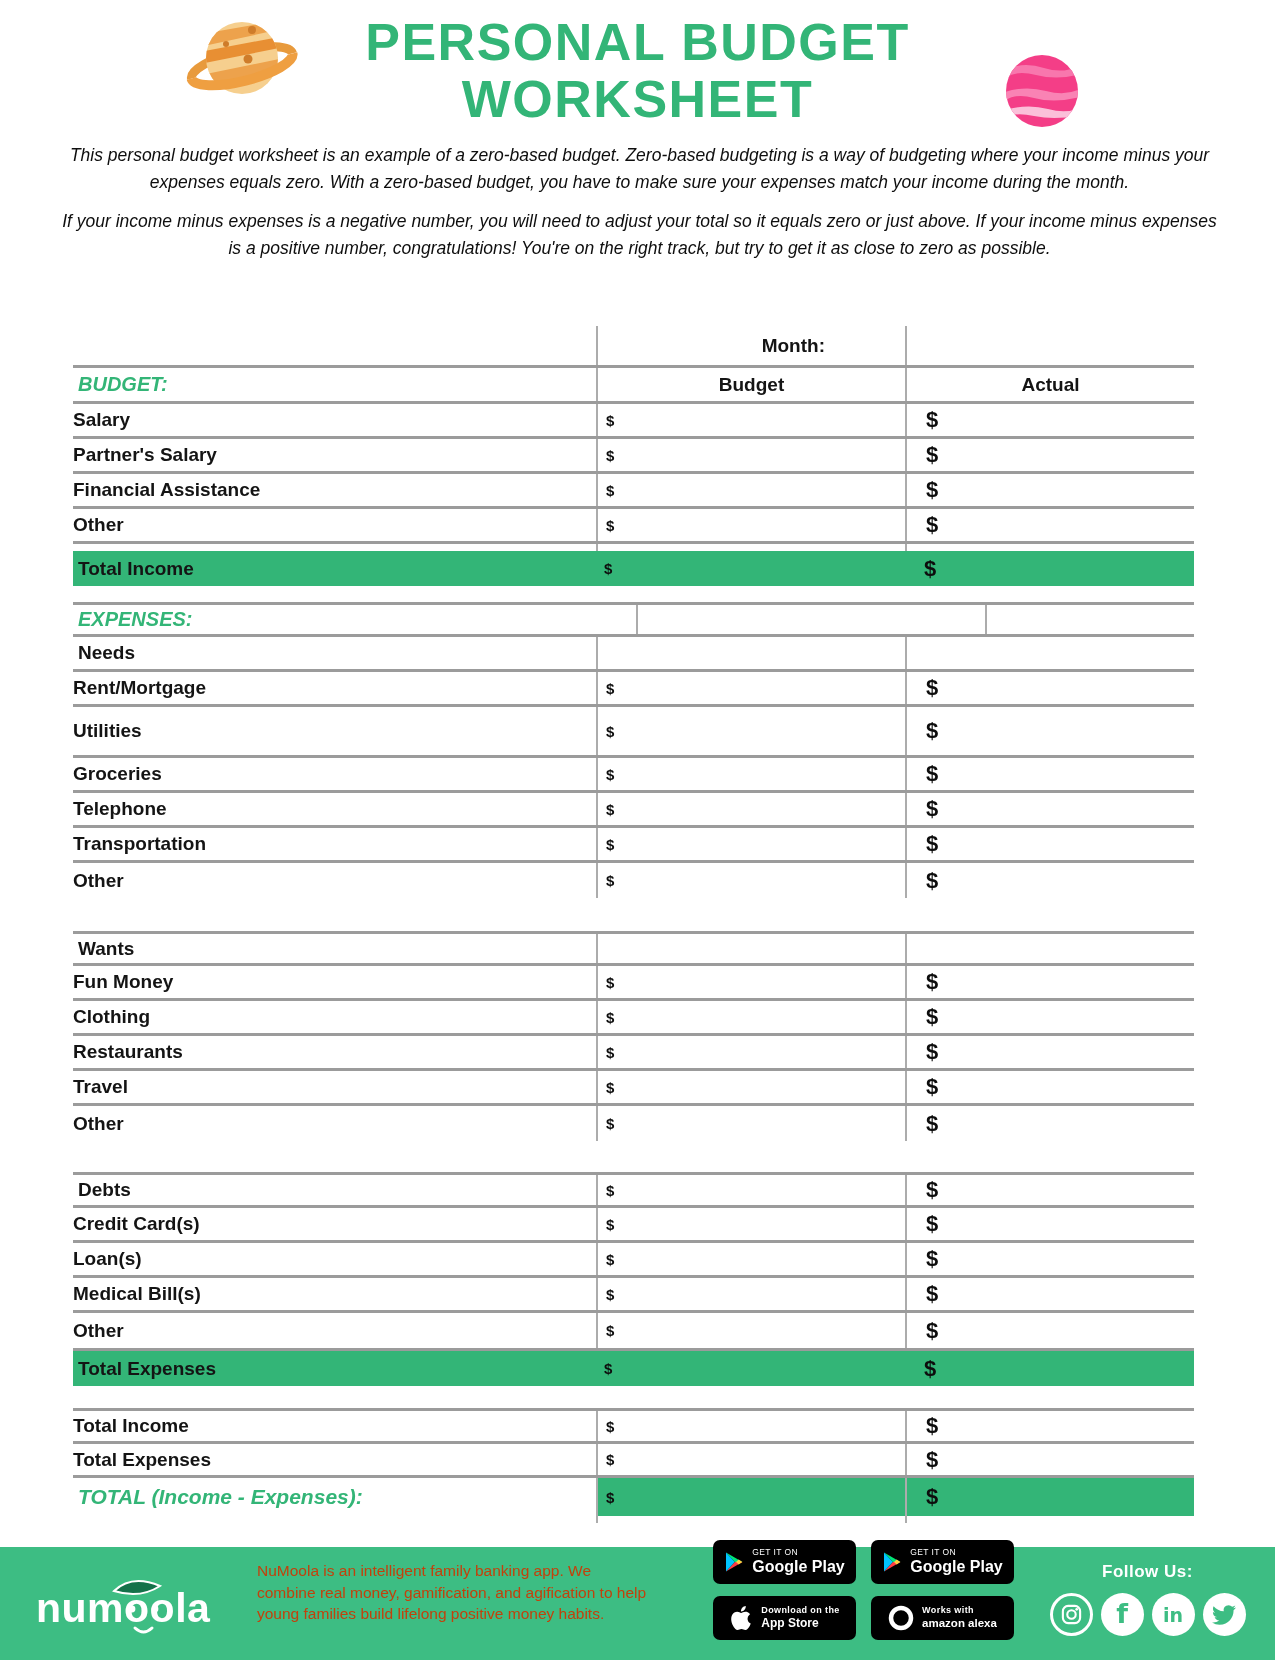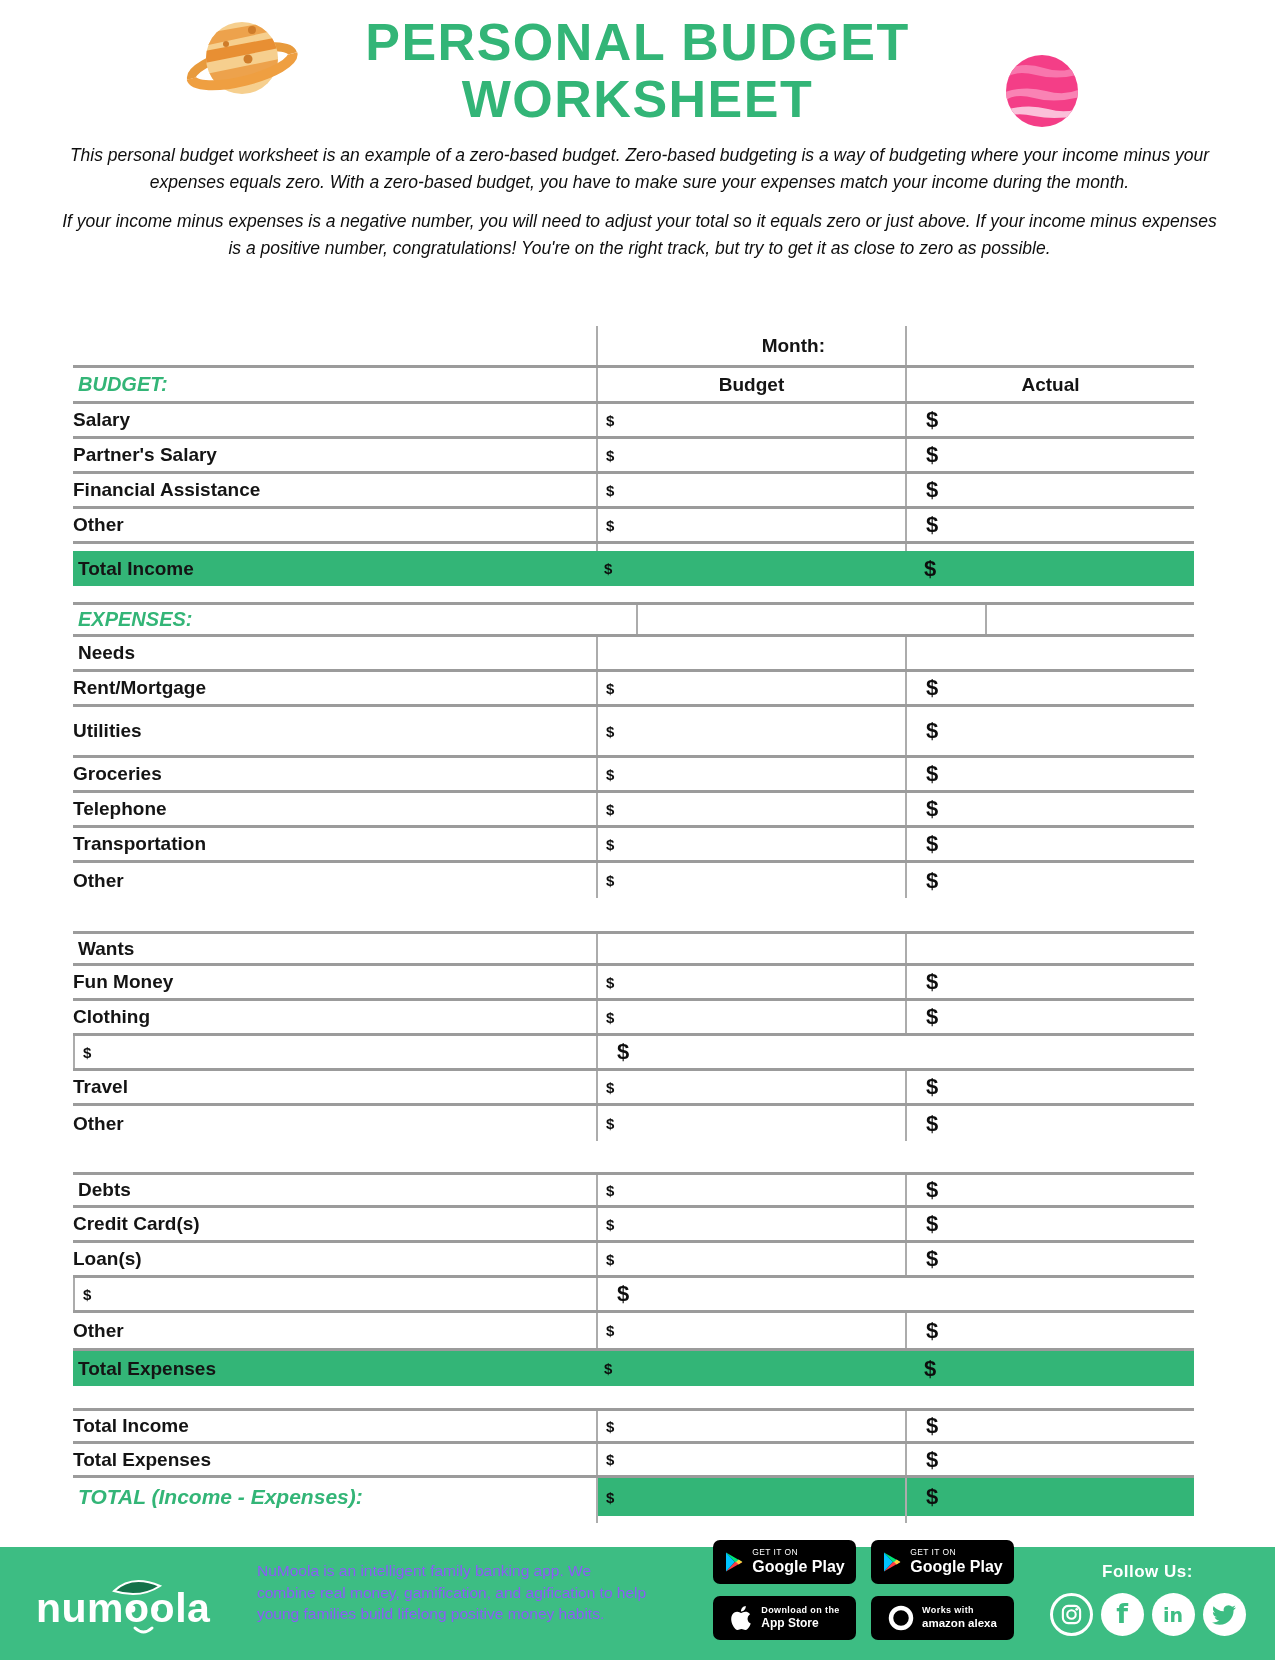--- a/index.html
+++ b/index.html
@@ -38,21 +38,21 @@
   .month-lbl{justify-content:flex-end;padding-right:80px;font-weight:bold;font-size:19px;color:#141414;}
   .chead{justify-content:center;font-weight:bold;font-size:19px;color:#141414;}
   .t-green{background:var(--green);}
   .green-cell{background:var(--green);}
   .ds-b{font-weight:bold;font-size:15px;padding-left:8px;color:#0d0d0d;}
   .ds-a{font-weight:800;font-size:22px;padding-left:19px;color:#0d0d0d;}
 
   
   .footer{position:absolute;left:0;top:1547px;width:1275px;height:113px;background:var(--footer-green);}
   .logo-svg{position:absolute;left:36px;top:1578px;width:200px;height:62px;}
-  .desc{position:absolute;left:257px;top:1560px;width:396px;color:#8b5cf6;font-size:15.5px;line-height:21.5px;}
+  .desc{position:absolute;left:257px;top:1560px;width:396px;color:#c2410c;font-size:15.5px;line-height:21.5px;}
   .badges{position:absolute;left:713px;top:1540px;display:grid;grid-template-columns:143px 143px;gap:12px 15px;}
   .badge{width:143px;height:44px;background:#000;border-radius:7px;display:flex;align-items:center;
          justify-content:center;gap:8px;color:#fff;cursor:pointer;}
   .badge-txt{display:flex;flex-direction:column;line-height:1.1;}
   .badge-top{font-size:8.5px;letter-spacing:.4px;}
   .badge-bottom{font-size:16px;font-weight:bold;margin-top:1px;}
   .badge--app-store .badge-top{font-size:9px;font-weight:bold;}
   .badge--app-store .badge-bottom{font-size:12px;}
   .badge--amazon-alexa .badge-top{font-size:9px;font-weight:bold;}
   .badge--amazon-alexa .badge-bottom{font-size:11.5px;}
@@ -304,20 +304,23 @@
           <span class="lbl">Clothing</span>
         </div>
         <div class="c2">
           <span class="ds-b">$</span>
         </div>
         <div class="c3">
           <span class="ds-a">$</span>
         </div>
       </div>
       <div class="t-row t-item bordered divided" style="height: 35px;">
+        <div class="c1 right">
+          <span class="lbl">Restaurants</span>
+        </div>
         <div class="c2">
           <span class="ds-b">$</span>
         </div>
         <div class="c3">
           <span class="ds-a">$</span>
         </div>
       </div>
       <div class="t-row t-item bordered divided" style="height: 35px;">
         <div class="c1 right">
           <span class="lbl">Travel</span>
@@ -372,20 +375,23 @@
           <span class="lbl">Loan(s)</span>
         </div>
         <div class="c2">
           <span class="ds-b">$</span>
         </div>
         <div class="c3">
           <span class="ds-a">$</span>
         </div>
       </div>
       <div class="t-row t-item bordered divided" style="height: 35px;">
+        <div class="c1 right">
+          <span class="lbl">Medical Bill(s)</span>
+        </div>
         <div class="c2">
           <span class="ds-b">$</span>
         </div>
         <div class="c3">
           <span class="ds-a">$</span>
         </div>
       </div>
       <div class="t-row t-item bordered divided" style="height: 38px;">
         <div class="c1 right">
           <span class="lbl">Other</span>

